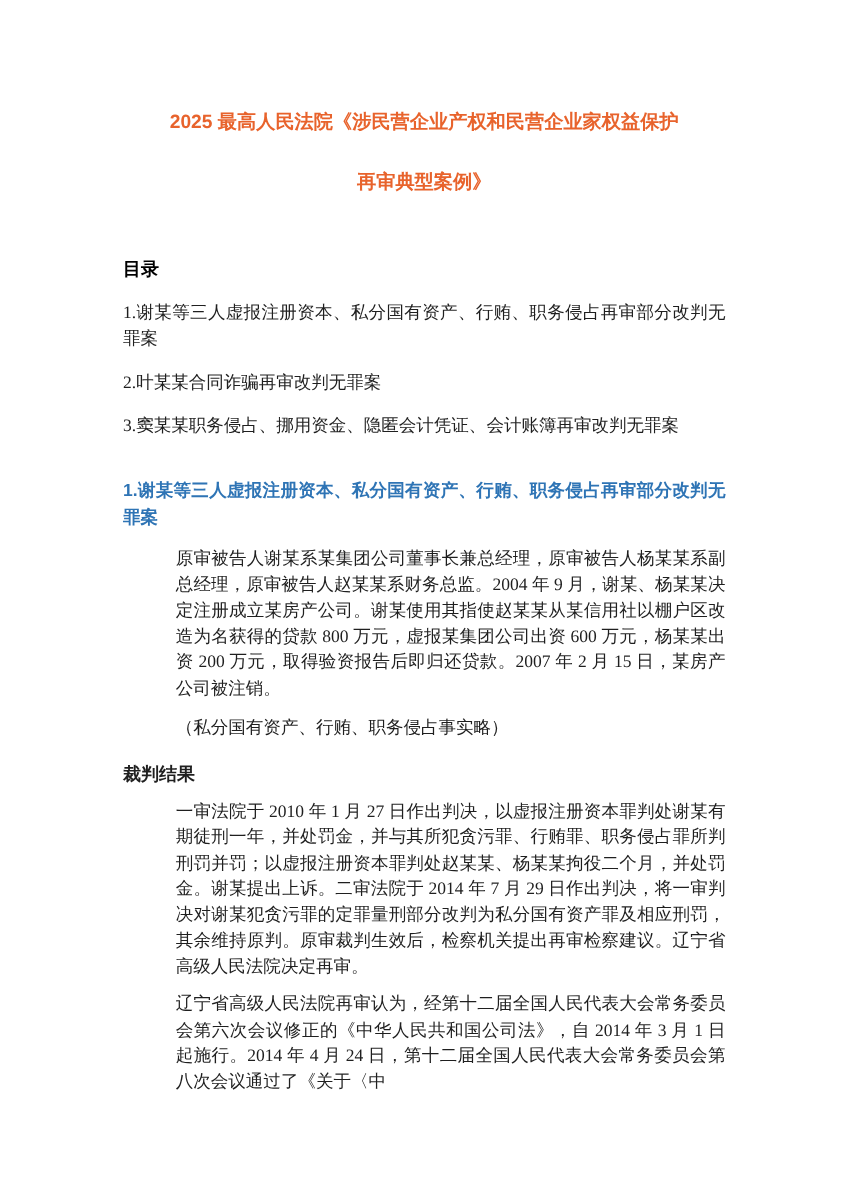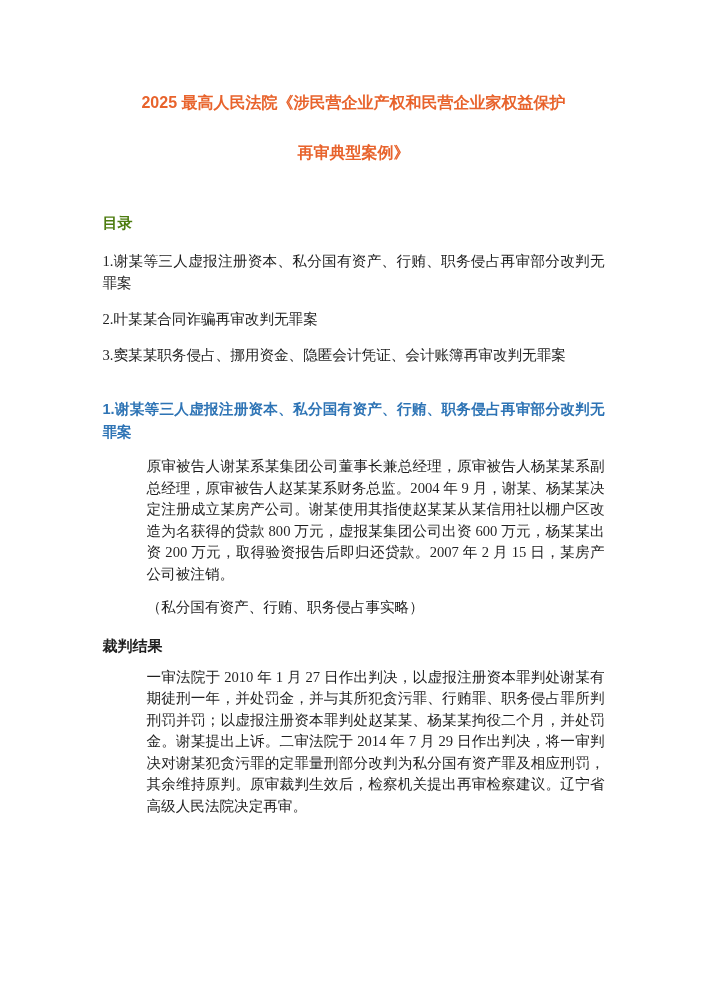--- a/index.html
+++ b/index.html
@@ -27,26 +27,26 @@
     font-family: "Liberation Sans", sans-serif;
     font-weight: bold;
     font-size: 16px;
     line-height: 50px;
     color: #E8632C;
     text-align: center;
   }
   .doc-title .title-line { display: block; text-align: center; }
 
   .toc-heading {
-    font-family: Liberation Mono, monospace;
+    font-family: Liberation Sans, sans-serif;
     font-weight: bold;
     font-size: 15px;
     line-height: 22px;
     margin-top: 36px;
-    color: #4d7c0f;
+    color: #000000;
   }
   .toc-item {
     font-size: 14.6px;
     line-height: 22px;
     margin-top: 14px;
     text-align: justify;
     text-justify: inter-ideograph;
   }
 
   .case-heading {
@@ -100,16 +100,17 @@
 
 
       <p class="para">原审被告人谢某系某集团公司董事长兼总经理，原审被告人杨某某系副总经理，原审被告人赵某某系财务总监。2004 年 9 月，谢某、杨某某决定注册成立某房产公司。谢某使用其指使赵某某从某信用社以棚户区改造为名获得的贷款 800 万元，虚报某集团公司出资 600 万元，杨某某出资 200 万元，取得验资报告后即归还贷款。2007 年 2 月 15 日，某房产公司被注销。</p>
 
       <p class="para">（私分国有资产、行贿、职务侵占事实略）</p>
 
       <h3 class="sub-heading">裁判结果</h3>
 
       <p class="para para-tight">一审法院于 2010 年 1 月 27 日作出判决，以虚报注册资本罪判处谢某有期徒刑一年，并处罚金，并与其所犯贪污罪、行贿罪、职务侵占罪所判刑罚并罚；以虚报注册资本罪判处赵某某、杨某某拘役二个月，并处罚金。谢某提出上诉。二审法院于 2014 年 7 月 29 日作出判决，将一审判决对谢某犯贪污罪的定罪量刑部分改判为私分国有资产罪及相应刑罚，其余维持原判。原审裁判生效后，检察机关提出再审检察建议。辽宁省高级人民法院决定再审。</p>
 
+      <p class="para para-tight">辽宁省高级人民法院再审认为，经第十二届全国人民代表大会常务委员会第六次会议修正的《中华人民共和国公司法》，自 2014 年 3 月 1 日起施行。2014 年 4 月 24 日，第十二届全国人民代表大会常务委员会第八次会议通过了《关于〈中</p>
     </section>
 
   </div>
 </div>
 
 </body></html>

